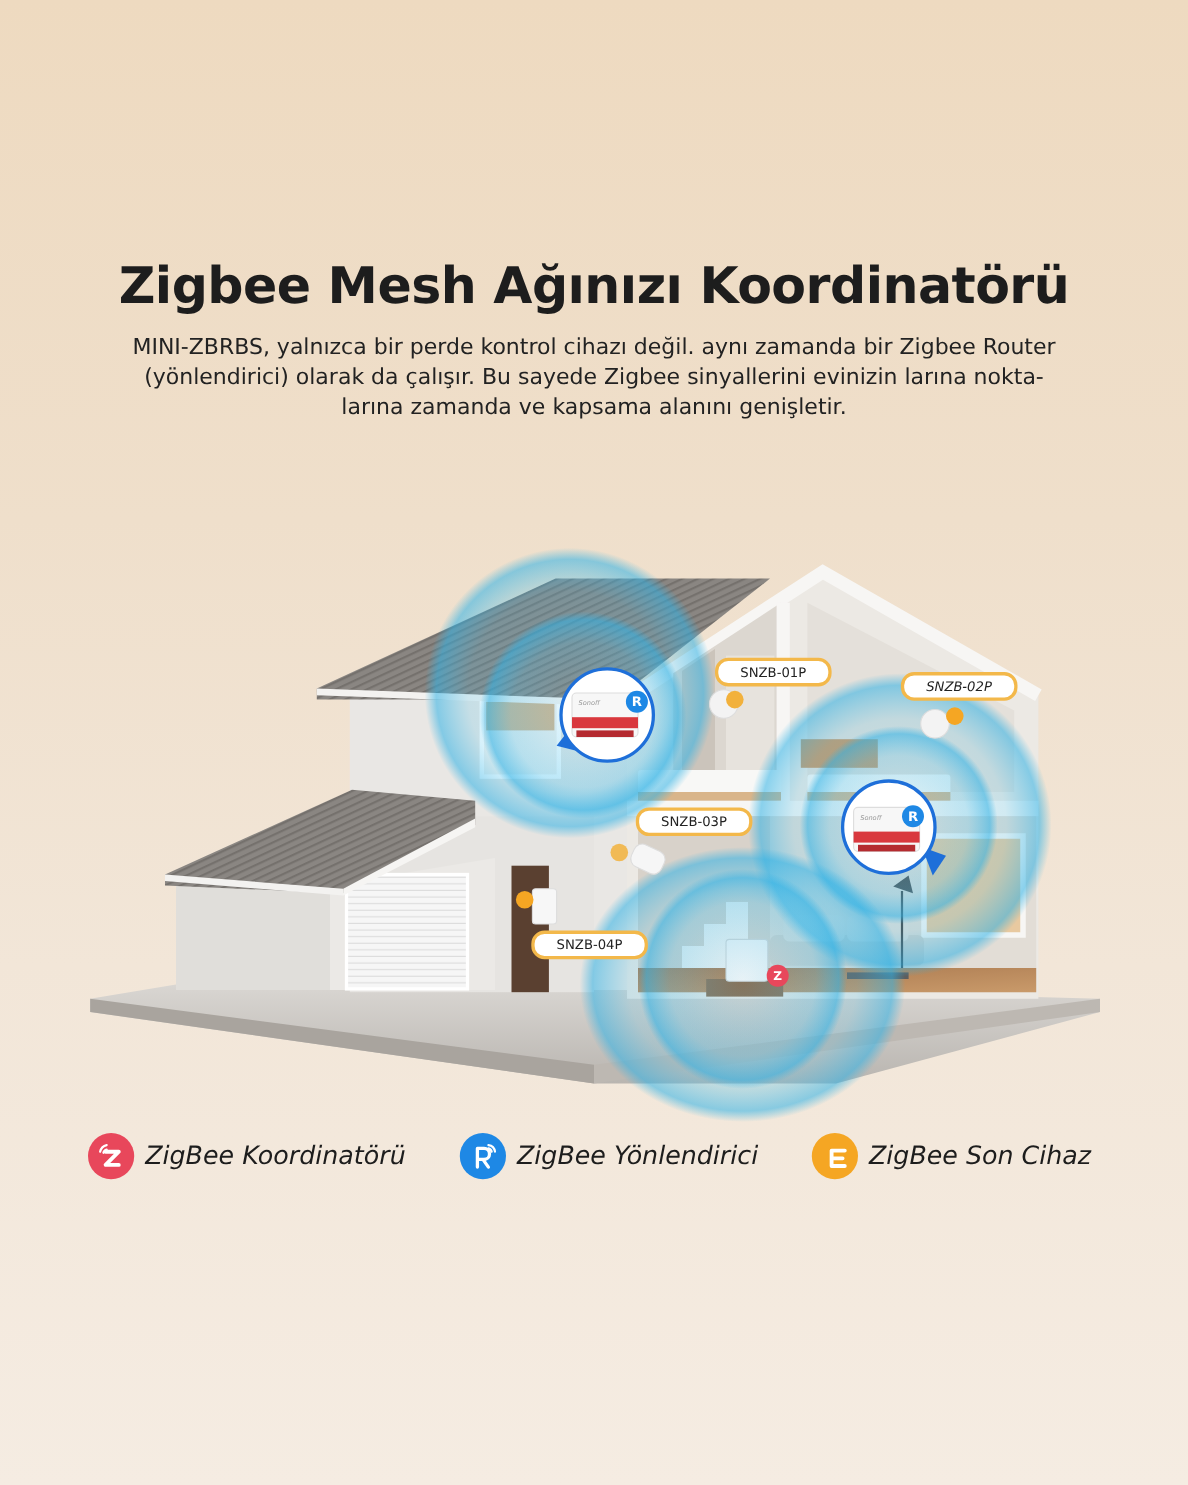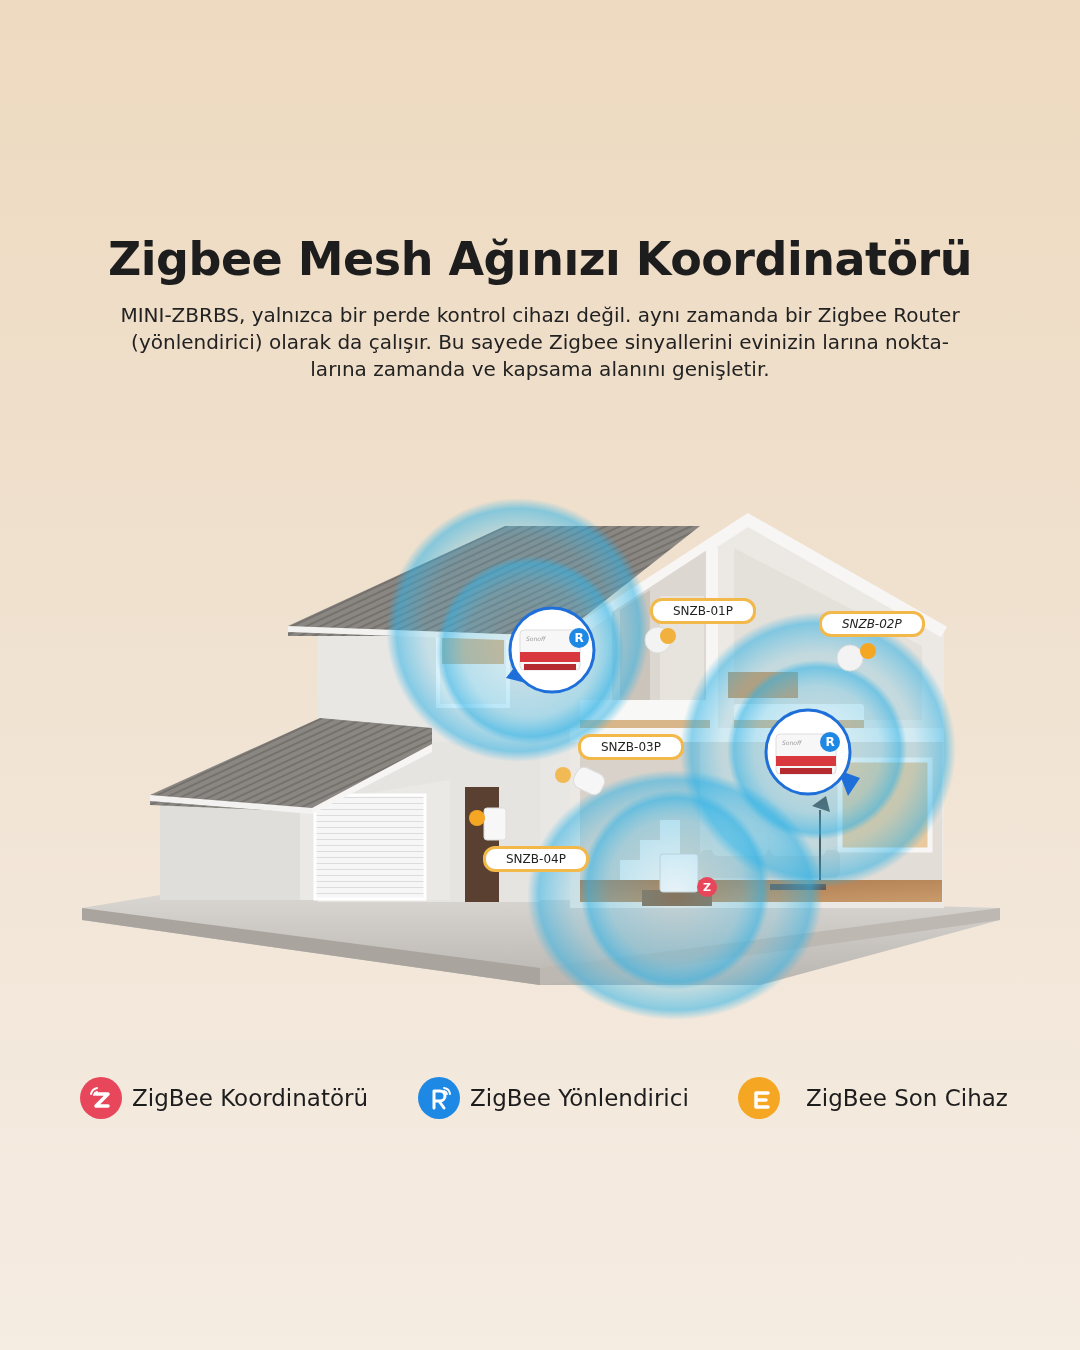--- a/index.html
+++ b/index.html
@@ -20,21 +20,21 @@
     margin: 0;
   }
   .subtext span { display: block; }
   .scene { position: absolute; left: 0; top: 480px; width: 1080px; height: 580px; }
   .label-bubble {
     position: absolute; background: #fff; border: 3px solid #F3B84A; border-radius: 12px;
     font-family: "DejaVu Sans", sans-serif; font-size: 12px; color: #222; padding: 3px 20px;
     white-space: nowrap;
   }
   .legend {
-    position: absolute; top: 1075px; left: 0; width: 1080px; height: 46px;
+    position: absolute; top: 1028px; left: 0; width: 1080px; height: 46px; font-style: italic;
   }
   .legend-item { position: absolute; top: 0; display: flex; align-items: center; height: 46px; }
   .legend-icon {
     width: 42px; height: 42px; border-radius: 50%; display: flex; align-items: center; justify-content: center;
     position: relative;
   }
   .legend-label {
     font-family: "DejaVu Sans", sans-serif; font-size: 23px; color: #1d1d1d; margin-left: 10px;
   }
 </style>
@@ -196,21 +196,21 @@
   <div class="legend-item" style="left:418px;text-align:right;">
     <div class="legend-icon" style="background:#1E88E5;">
       <svg width="42" height="42" viewBox="0 0 42 42">
         <path d="M16 31 V14 H22 a5 5 0 0 1 0 10 H16 M21 24 L26 31" stroke="#fff" stroke-width="3" fill="none" stroke-linecap="round" stroke-linejoin="round"></path>
         <path d="M26 11 a7 7 0 0 1 6 6" stroke="#fff" stroke-width="2" fill="none" stroke-linecap="round"></path>
         <path d="M26 14 a4 4 0 0 1 3 3" stroke="#fff" stroke-width="2" fill="none" stroke-linecap="round"></path>
       </svg>
     </div>
     <span class="legend-label">ZigBee Yönlendirici</span>
   </div>
-  <div class="legend-item" style="left:738px;gap:16px;">
+  <div class="legend-item" style="left:738px;">
     <div class="legend-icon" style="background:#F5A623;">
       <svg width="42" height="42" viewBox="0 0 42 42">
         <path d="M30 16 H18 V30 H30 M18 23 H28" stroke="#fff" stroke-width="3.5" fill="none" stroke-linecap="round" stroke-linejoin="round"></path>
       </svg>
     </div>
     <span class="legend-label">ZigBee Son Cihaz</span>
   </div>
 </div>
 
 </body></html>

